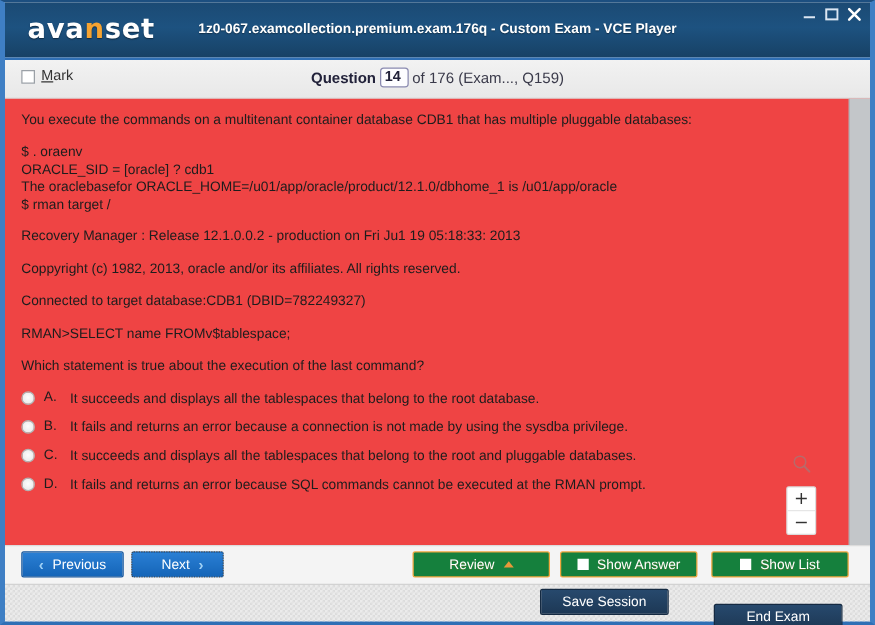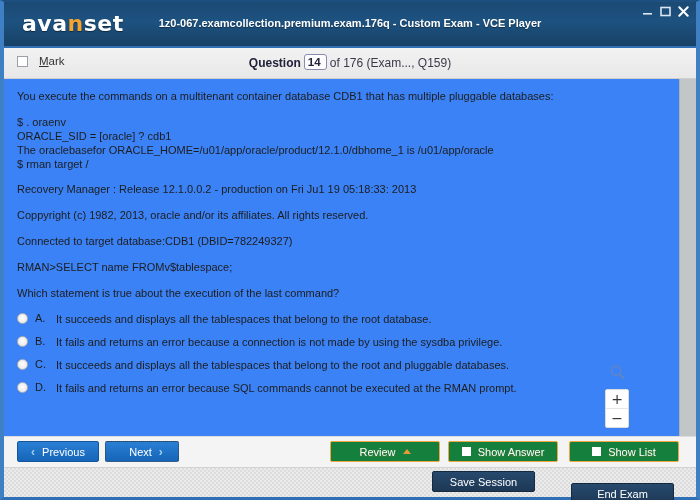--- a/index.html
+++ b/index.html
@@ -43,41 +43,41 @@
   }
   .wc{width:11px;height:11px;position:relative;cursor:default;}
   .wc svg{display:block;}
   
   .qbar{
     flex:0 0 30px;height:30px;position:relative;
     background:linear-gradient(to bottom,#f2f2f2 0%,#e8e8e8 100%);
     border-bottom:1px solid #cfcfcf;
   }
   .mark{
-    position:absolute;left:13px;top:7px;display:flex;align-items:center;gap:11px;
+    position:absolute;left:13px;top:7px;display:flex;align-items:center;gap:5px;
     font-size:11.5px;color:#333;
   }
   .mark .box{
     width:11px;height:11px;border:1px solid #9aa0a6;background:#fff;box-sizing:border-box;
   }
   .mark .lbl u{text-decoration:underline;}
   .qinfo{
     position:absolute;left:0;right:0;top:6px;text-align:center;
     font-size:12px;color:#3a3a4a;
   }
   .qinfo .strong{font-weight:bold;color:#22223a;}
   .qnum{
     display:inline-block;min-width:15px;padding:0px 3px;margin:0 3px;
     border:1px solid #8a8ab0;border-radius:3px;background:#fdfdff;
     font-weight:bold;color:#22223a;font-size:11.5px;line-height:14px;
     text-align:left;vertical-align:1px;
   }
   
   .content{
-    flex:1 1 auto;position:relative;background:#3b82f6;display:flex;min-height:0;gap:24px;
+    flex:1 1 auto;position:relative;background:#ef4444;display:flex;min-height:0;
   }
   .qtext{
     flex:1 1 auto;padding:10px 14px 0 13px;overflow:hidden;position:relative;
   }
   .para{font-size:11px;color:#1d1d1d;line-height:15px;margin:0 0 11px 0;}
   .mono-block{
     font-size:11px;color:#1d1d1d;line-height:14px;margin:0 0 11px 0;white-space:pre-wrap;
   }
   .opts{margin-top:9px;}
   .opt{display:flex;align-items:flex-start;gap:7px;margin-bottom:9px;}

